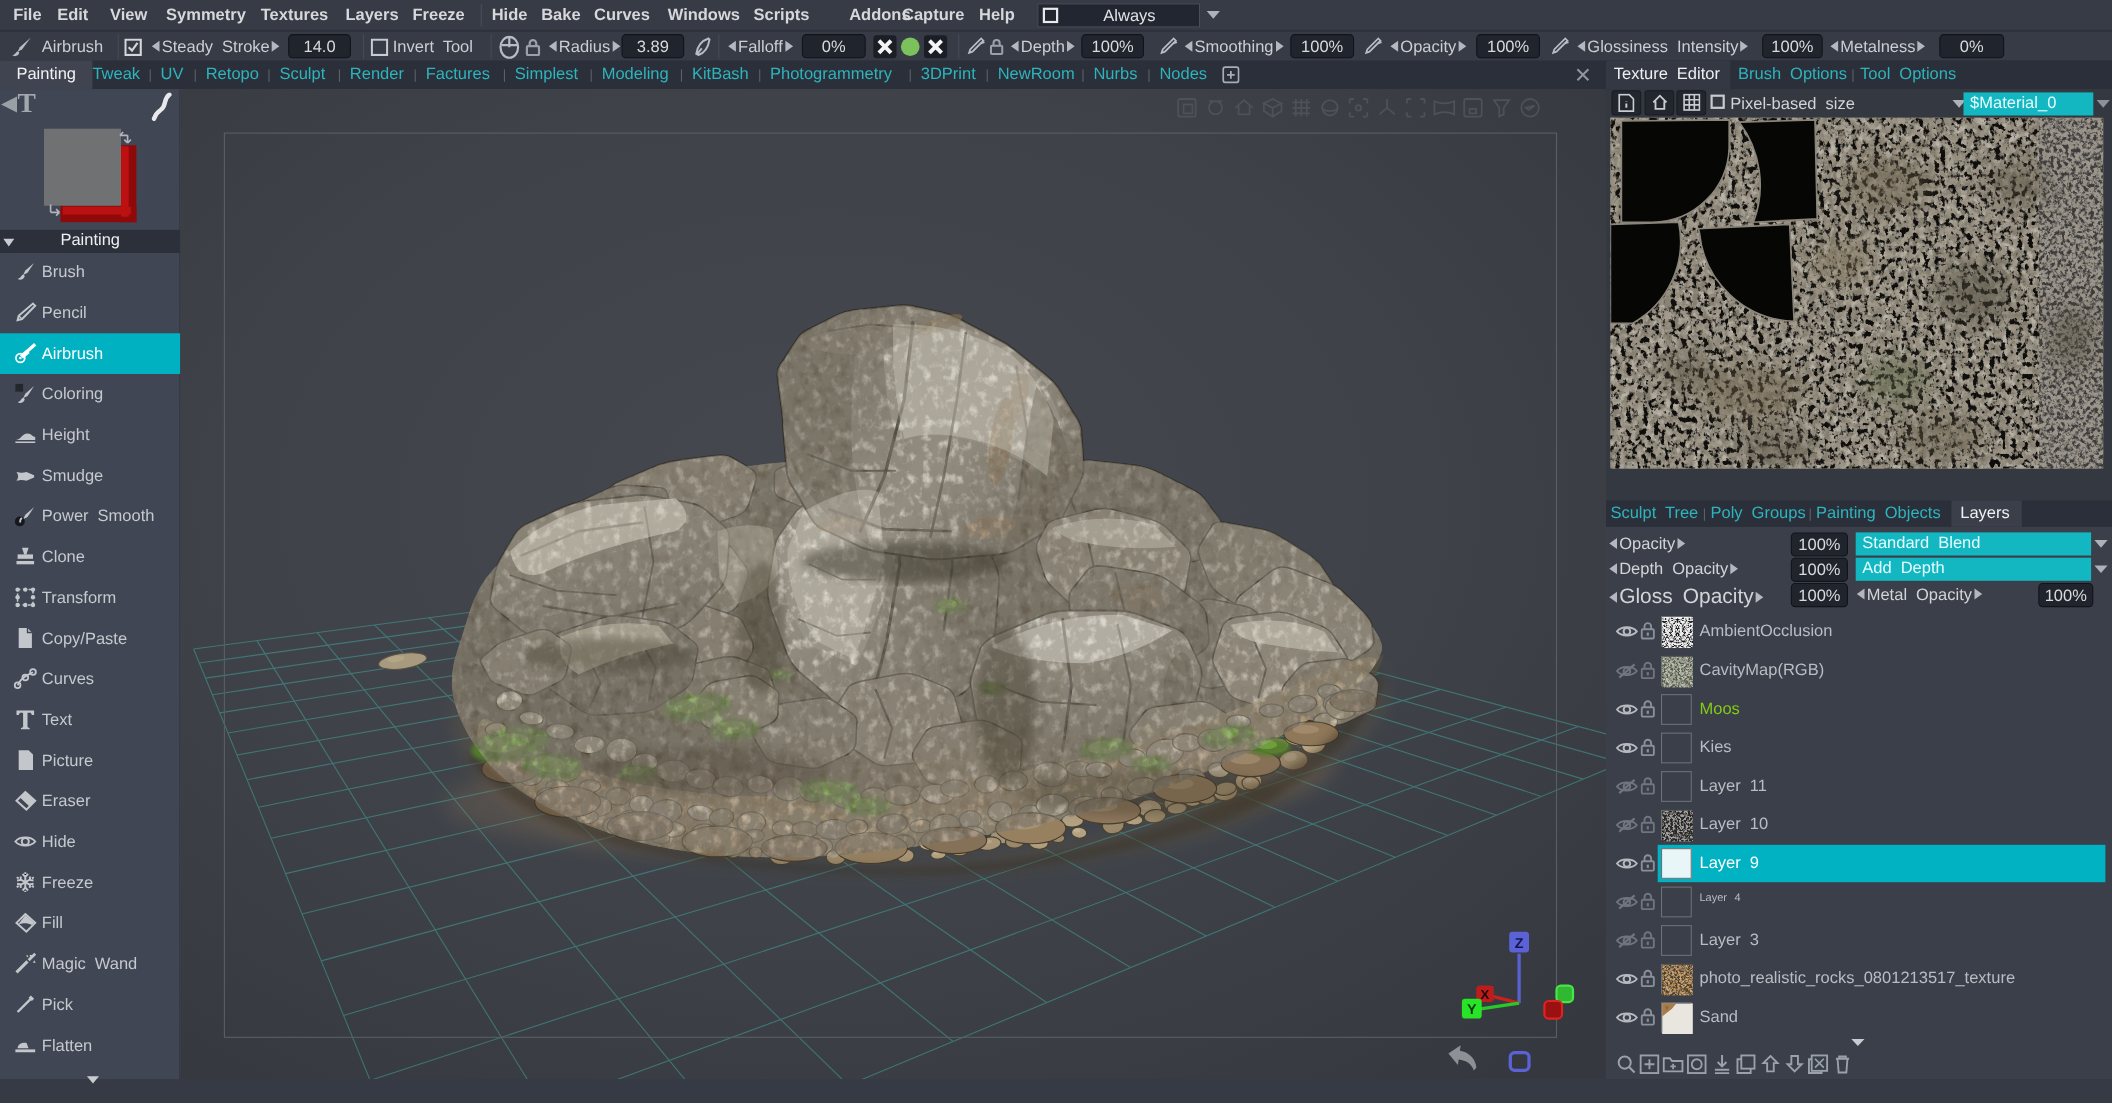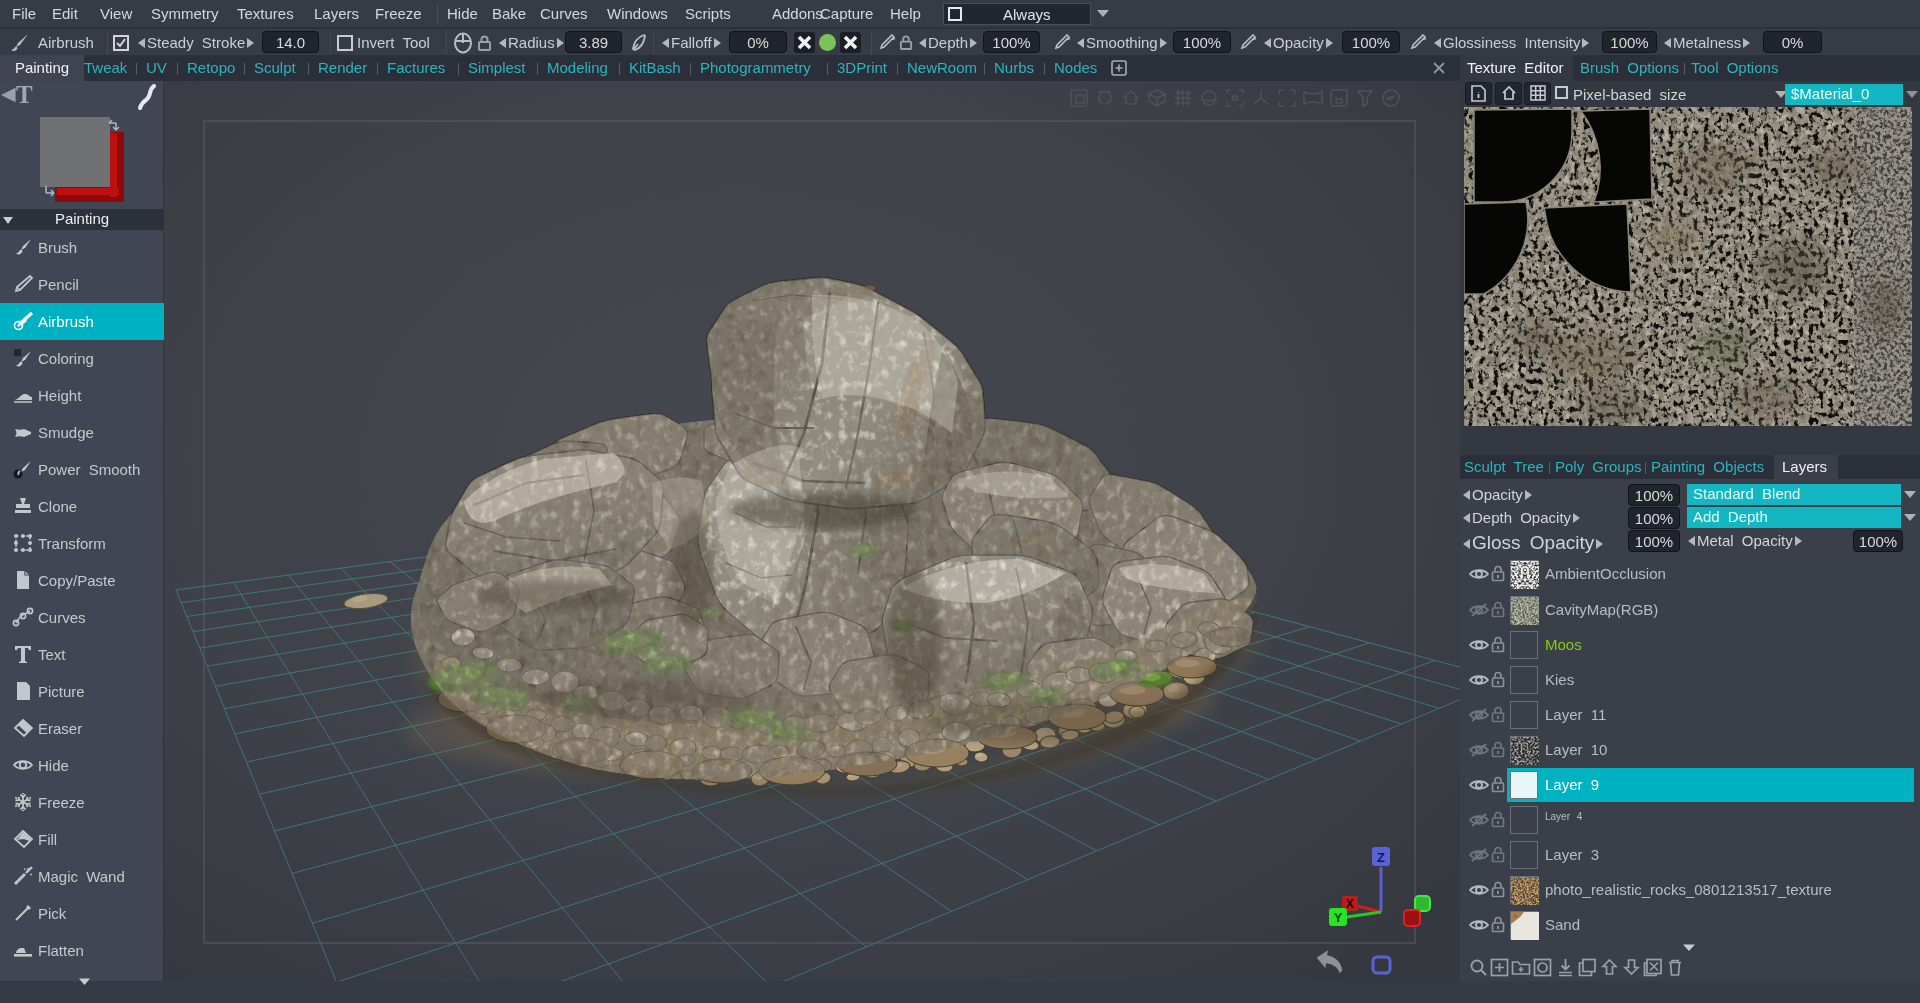--- a/index.html
+++ b/index.html
@@ -3,21 +3,21 @@
 <meta charset="utf-8">
 <style>
 * { margin:0; padding:0; box-sizing:border-box; }
 html,body { width:1920px; height:1003px; overflow:hidden; background:#363a44; }
 body { -webkit-font-smoothing:antialiased; font-family:"Liberation Sans", sans-serif; color:#d2d4d8; font-size:15px; word-spacing:4px; }
 .abs { position:absolute; }
 #root { position:absolute; left:0; top:0; width:1920px; height:1003px; }
 
 
 #menubar { position:absolute; left:0; top:0; width:1920px; height:28px; background:#363b45; }
-#menubar .mi { position:absolute; top:5px; color:#d6d8da; font-size:15px; }
+#menubar .mi { position:absolute; top:5px; color:#d6d8da; font-size:15px;font-weight:bold; }
 #alwaysbox { position:absolute; left:943px; top:3px; width:148px; height:22px; background:#222630; border:1px solid #4a4f59; }
 #alwaysbox .cb { position:absolute; left:4px; top:3px; width:14px; height:14px; border:2px solid #e8eaec; background:transparent; }
 #alwaysbox .lbl { position:absolute; left:24px; top:2px; color:#e2e4e6;margin-left:35px; }
 .ddarrow { width:0; height:0; border-left:6px solid transparent; border-right:6px solid transparent; border-top:7px solid #aeb2b8; }
 
 
 #toolbar { position:absolute; left:0; top:28px; width:1920px; height:27px; background:#363b45; border-top:1px solid #2e323c; }
 #toolbar .t { position:absolute; top:5px; color:#ccced2; font-size:15px; white-space:nowrap; }
 #toolbar .sep { position:absolute; top:2px; width:1px; height:23px; background:#454a54; }
 .valbox { position:absolute; top:2px; height:22px; background:#20242d; border:1px solid #11141a; border-radius:4px; color:#d8dadc; font-size:15px; text-align:center; }

